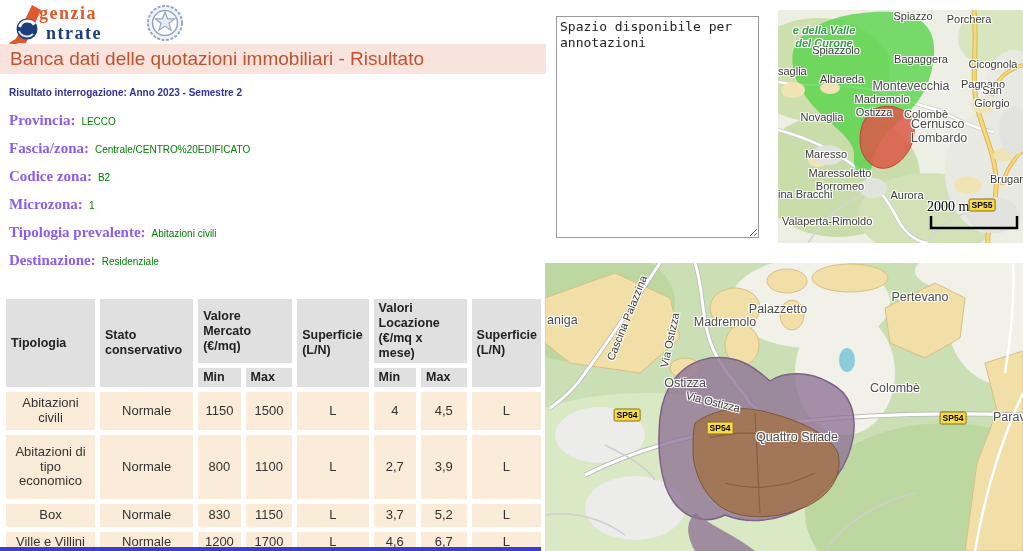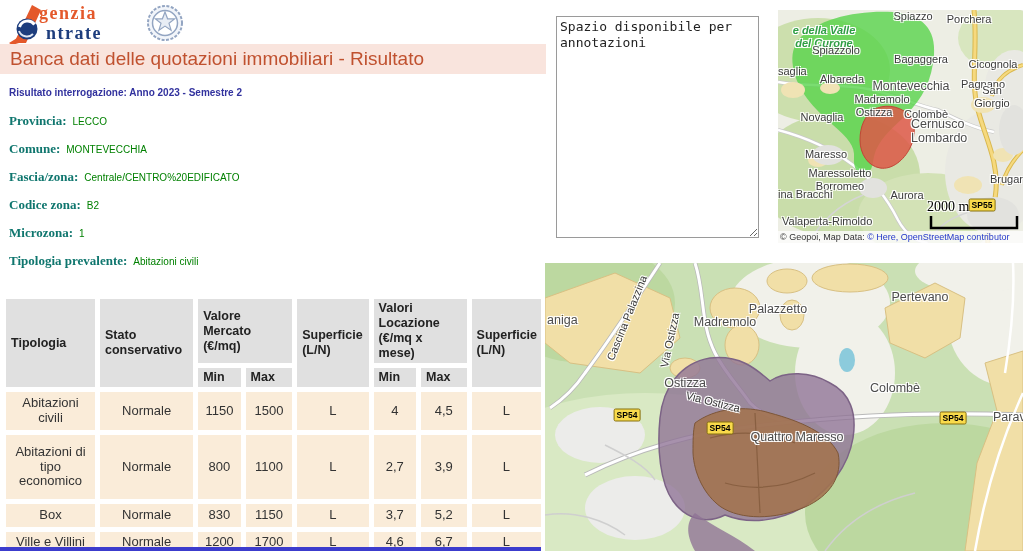--- a/index.html
+++ b/index.html
@@ -14,21 +14,21 @@
     background:#f9e4dd;color:#c0512f;font-size:19px;line-height:30px;padding-left:10px;
     box-sizing:border-box;white-space:nowrap;}
 
   
   .result-heading{position:absolute;left:9px;top:87px;font-size:10px;font-weight:bold;
     color:#32329e;}
 
   
   .fields{position:absolute;left:9px;top:111px;}
   .field{height:17px;margin-bottom:11px;white-space:nowrap;}
-  .flabel{font-family:"Liberation Serif",serif;font-weight:bold;font-size:13px;color:#0f766e;}
+  .flabel{font-family:"Liberation Serif",serif;font-weight:bold;font-size:15px;color:#8b5cf6;}
   .fvalue{font-size:10px;color:#008000;margin-left:6px;}
 
   
   table.quote{position:absolute;left:1px;top:294px;border-collapse:separate;border-spacing:5px;
     table-layout:fixed;width:545px;}
   table.quote th{background:#e0e0e0;font-size:12.5px;font-weight:bold;color:#222;
     text-align:left;vertical-align:middle;padding:2px 5px;line-height:1.2;}
   table.quote td{background:#faecd9;font-size:13px;color:#333;text-align:center;
     vertical-align:middle;padding:1px 3px;line-height:1.15;}
 
@@ -93,33 +93,33 @@
     <span>Banca dati delle quotazioni immobiliari - Risultato</span>
   </div>
 
   <div class="result-heading">Risultato interrogazione: Anno 2023 - Semestre 2</div>
 
   <div class="fields">
     <div class="field">
       <span class="flabel">Provincia:</span><span class="fvalue">LECCO</span>
     </div>
     <div class="field">
-      <span class="flabel">Comune:</span><span class="fvalue">MONTEVECCHIA</span>
-    </div>
-    <div class="field">
       <span class="flabel">Fascia/zona:</span><span class="fvalue">Centrale/CENTRO%20EDIFICATO</span>
     </div>
     <div class="field">
       <span class="flabel">Codice zona:</span><span class="fvalue">B2</span>
     </div>
     <div class="field">
       <span class="flabel">Microzona:</span><span class="fvalue">1</span>
     </div>
     <div class="field">
       <span class="flabel">Tipologia prevalente:</span><span class="fvalue">Abitazioni civili</span>
+    </div>
+    <div class="field">
+      <span class="flabel">Destinazione:</span><span class="fvalue">Residenziale</span>
     </div>
   </div>
 
   <table class="quote">
     <colgroup>
       <col style="width:86px">
         <col style="width:90px">
         <col style="width:41px">
         <col style="width:45px">
       <col style="width:69px">
@@ -242,21 +242,20 @@
     <div class="mlabel big leftcut" style="left:133px;top:121px;">Cernusco Lombardo</div>
     <div class="mlabel" style="left:48px;top:144px;">Maresso</div>
     <div class="mlabel" style="left:62px;top:170px;">Maressoletto
 Borromeo</div>
     <div class="mlabel leftcut" style="left:0px;top:184px;">ina Bracchi</div>
     <div class="mlabel" style="left:129px;top:185px;">Aurora</div>
     <div class="mlabel leftcut" style="left:212px;top:169px;">Brugar</div>
     <div class="mlabel leftcut" style="left:4px;top:211px;">Valaperta-Rimoldo</div>
     <div class="scale-text">2000 m</div>
     <div class="badge" style="left:204px;top:195px;">SP55</div>
-    <div class="attribution"><span>© Geopoi, Map Data: </span><span class="link">© Here, OpenStreetMap contributor</span></div>
   </div>
 
   <div class="map map-bottom">
     <svg class="bg" width="478" height="288" viewBox="0 0 478 288">
       <rect width="478" height="288" fill="#cae0b4"></rect>
       <ellipse cx="100" cy="240" rx="200" ry="110" fill="#d9e9c4"></ellipse>
       <ellipse cx="400" cy="250" rx="140" ry="90" fill="#bcd8a0"></ellipse>
       <ellipse cx="40" cy="40" rx="90" ry="60" fill="#bcd8a0"></ellipse>
       <ellipse cx="265" cy="40" rx="80" ry="45" fill="#f1f1ea"></ellipse>
       <ellipse cx="300" cy="110" rx="50" ry="62" fill="#f1f1ea"></ellipse>
@@ -289,20 +288,20 @@
     </svg>
     <div class="mlabel big leftcut" style="left:2px;top:57px;">aniga</div>
     <div class="mlabel rotA" style="left:82px;top:55px;">Cascina Palazzina</div>
     <div class="mlabel rotB" style="left:125px;top:77px;">Via Ostizza</div>
     <div class="mlabel big" style="left:180px;top:59px;">Madremolo</div>
     <div class="mlabel big" style="left:233px;top:46px;">Palazzetto</div>
     <div class="mlabel big" style="left:140px;top:120px;">Ostizza</div>
     <div class="mlabel rotC" style="left:168px;top:139px;">Via Ostizza</div>
     <div class="mlabel big" style="left:375px;top:34px;">Pertevano</div>
     <div class="mlabel big" style="left:350px;top:125px;">Colombè</div>
-    <div class="mlabel big" style="left:252px;top:174px;">Quattro Maresso</div>
+    <div class="mlabel big" style="left:252px;top:174px;">Quattro Strade</div>
     <div class="mlabel big leftcut" style="left:448px;top:154px;">Parav</div>
     <div class="badge" style="left:82px;top:152px;">SP54</div>
     <div class="badge" style="left:175px;top:165px;">SP54</div>
     <div class="badge" style="left:408px;top:155px;">SP54</div>
   </div>
 
 </div>
 
 </body></html>

